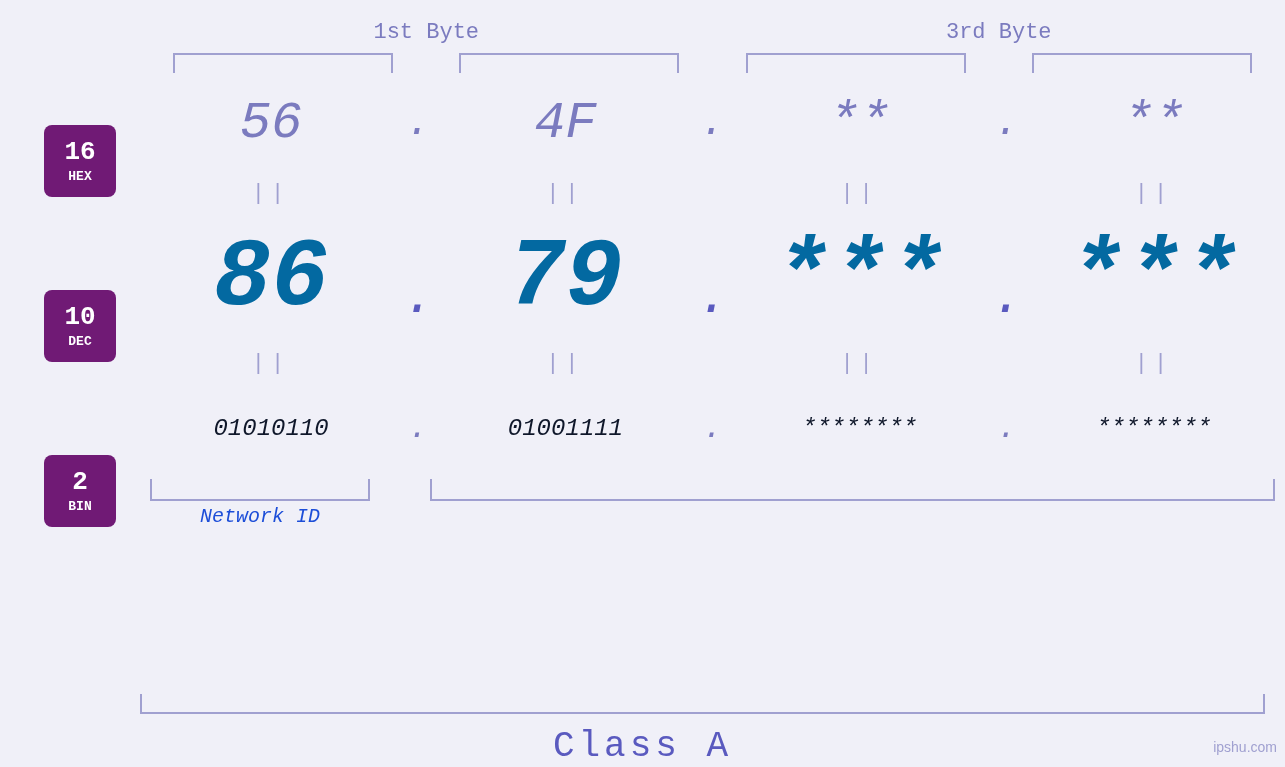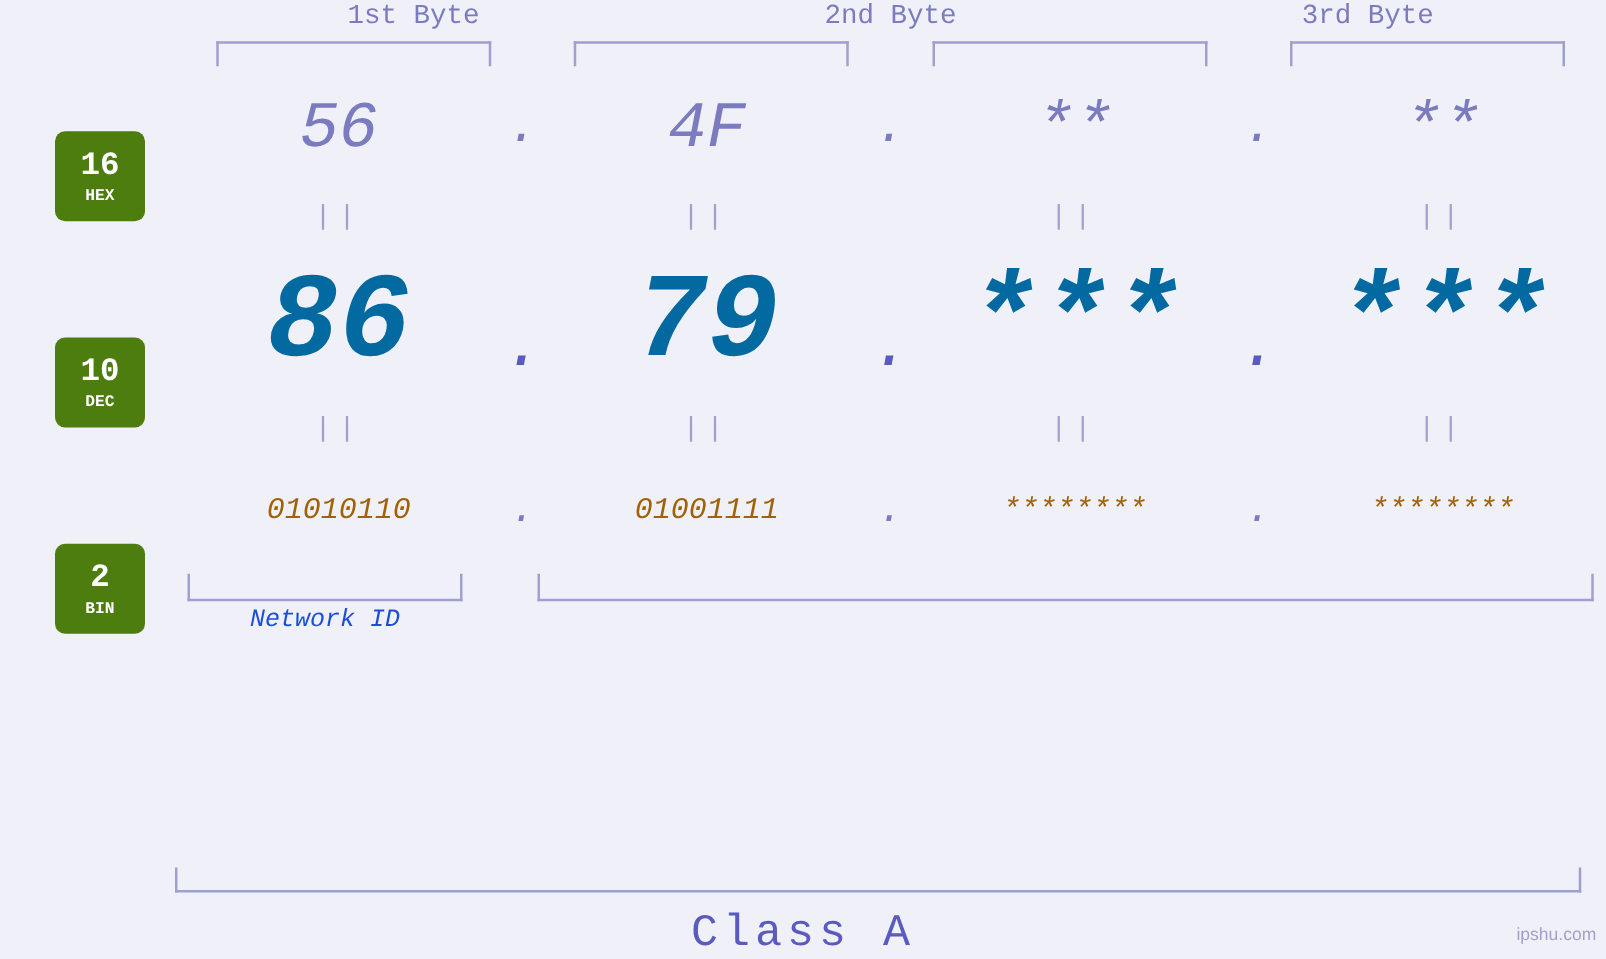--- a/index.html
+++ b/index.html
@@ -21,20 +21,21 @@
       display: flex;
       flex-direction: column;
       align-items: center;
     }
 
     
     .byte-headers {
       display: flex;
       width: 100%;
       padding-left: 140px;
+      margin-top: 20px;
       justify-content: space-around;
     }
 
     .byte-header {
       color: #7b7bbf;
       font-size: 22px;
       text-align: center;
       width: 220px;
     }
 
@@ -50,21 +51,21 @@
     .bracket {
       width: 220px;
       height: 20px;
       border-left: 2px solid #a0a0d0;
       border-top: 2px solid #a0a0d0;
       border-right: 2px solid #a0a0d0;
       position: relative;
     }
 
     .badge {
-      background: #4d7c0f;
+      background: #701a75;
       color: white;
       width: 72px;
       height: 72px;
       border-radius: 8px;
       display: flex;
       flex-direction: column;
       align-items: center;
       justify-content: center;
       margin-bottom: 0;
     }
@@ -164,21 +165,21 @@
       align-items: center;
       justify-content: space-around;
       padding: 0 10px;
       height: 90px;
     }
 
     .byte-val-bin {
       width: 220px;
       text-align: center;
       font-size: 24px;
-      color: #a16207;
+      color: #0f172a;
     }
 
     .dot-small-bin {
       font-size: 32px;
       color: #7b7bbf;
       width: 30px;
       text-align: center;
     }
 
     .class-label-row {
@@ -220,21 +221,20 @@
       justify-content: center;
     }
   </style>
 </head>
 <body>
 
 <div class="main-container">
 
   <div class="byte-headers">
     <div class="byte-header">1st Byte</div>
-    <div class="byte-header">2nd Byte</div>
     <div class="byte-header">3rd Byte</div>
   </div>
 
   <div class="brackets-row">
     <div class="bracket"></div>
     <div class="bracket"></div>
     <div class="bracket"></div>
     <div class="bracket"></div>
   </div>
 

